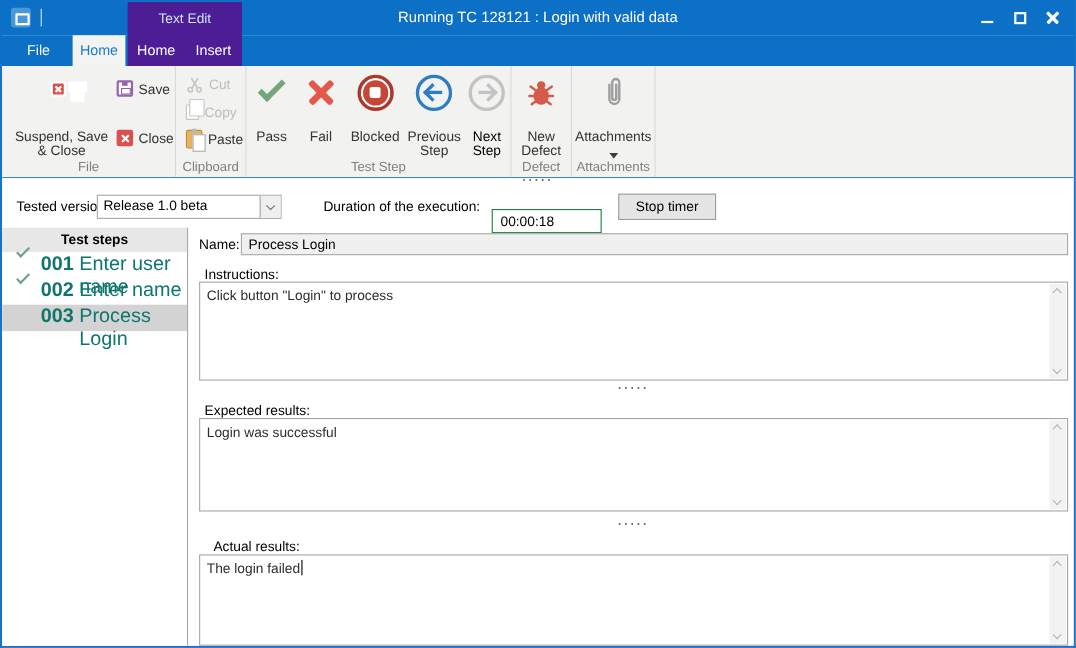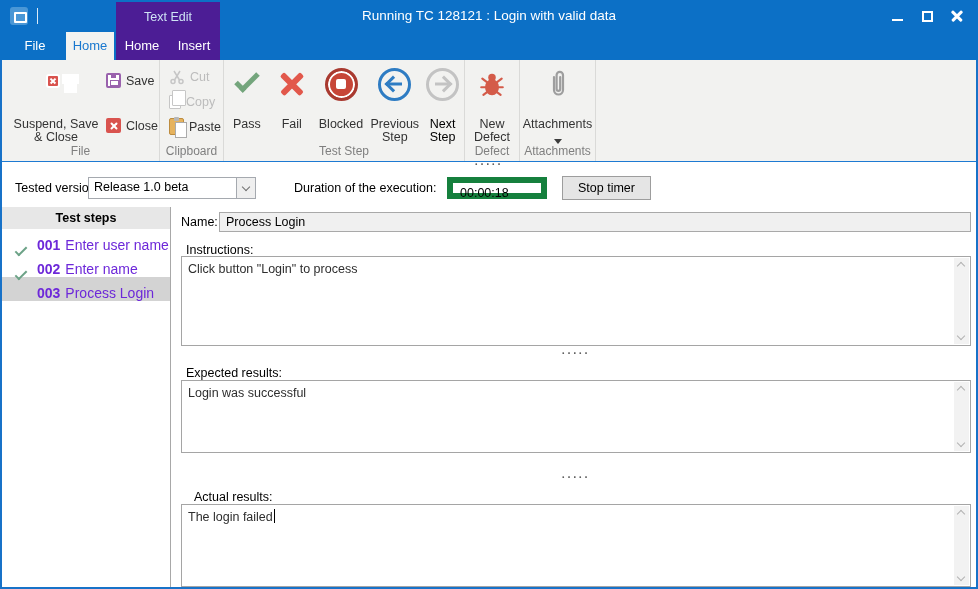--- a/index.html
+++ b/index.html
@@ -93,26 +93,26 @@
   .content { position:absolute; top:162px; left:0; right:0; bottom:0; background:#fff; }
   .dots { position:absolute; color:#5f5f5f; font-size:11px; font-weight:bold; letter-spacing:2px; line-height:8px; }
   .dots::before { content:"\00b7\00b7\00b7\00b7\00b7"; }
   .dots-top { top:-2px; left:0; right:0; text-align:center; }
   .lbl { position:absolute; font-size:12.5px; color:#000; }
   .combo { position:absolute; left:86px; top:15px; width:168px; height:22px; border:1px solid #a5a9af; background:#fff; display:flex; }
   .combo-text { flex:1; padding:2px 5px; font-size:12.5px; color:#000; white-space:nowrap; overflow:hidden; }
   .combo-btn { width:19px; border-left:1px solid #a5a9af; background:#efefef; display:flex; align-items:center; justify-content:center; }
   .chev { width:6px; height:6px; border-right:1.6px solid #6f6f6f; border-bottom:1.6px solid #6f6f6f; }
   .chev.down { transform:rotate(45deg); margin-top:-3px; }
-  .field { position:absolute; border:6px solid #15803d; background:#fff; font-size:12.5px; color:#000; padding:3px 7px; }
+  .field { position:absolute; border:1px solid #15803d; background:#fff; font-size:12.5px; color:#000; padding:3px 7px;margin-top:13px; }
   .pushbtn { position:absolute; background:#e5e5e5; border:1px solid #9d9d9d; font-size:12.5px; color:#000; text-align:center; line-height:22px; }
   
   .panel { position:absolute; top:45px; left:0; width:169px; bottom:0; background:#fff; border-right:1px solid #a8a8a8; }
   .panel-header { height:22px; line-height:22px; background:#e7e7e7; text-align:center; font-weight:bold; font-size:12.5px; color:#000; }
-  .step-row { height:24px; display:flex; align-items:flex-end; font-size:14px; color:#6d28d9; }
+  .step-row { height:24px; display:flex; align-items:flex-start; font-size:18px; color:#0f766e; }
   .step-row.selected { background:#d3d3d3; }
   .step-check { width:12px; height:6px; border-left:2.5px solid #6ca287; border-bottom:2.5px solid #6ca287; transform:rotate(-45deg); margin:-4px 10px 0 13px; flex:none; }
   .step-check.hidden { border-color:transparent; }
   .step-num { font-weight:bold; margin-right:5px; }
   
   .name-field { position:absolute; left:217px; top:50px; right:5px; height:20px; background:#f0f0f0; border:1px solid #a9a9a9; font-size:12.5px; color:#000; padding:2px 6px; }
   .tbox { position:absolute; left:179px; right:5px; border:1px solid #a5a5a5; background:#fff; }
   .tbox-text { position:absolute; top:4px; left:6px; right:22px; font-size:12.5px; color:#2e2e2e; line-height:16px; }
   .gutter { position:absolute; top:1px; bottom:1px; right:1px; width:15px; background:#f2f2f2; }
   .g-chev { position:absolute; left:4px; width:6px; height:6px; }
@@ -312,21 +312,21 @@
     <div class="tbox" style="top:94px; height:90px;">
       <div class="tbox-text">Click button "Login" to process</div>
       <div class="gutter">
         <span class="g-chev up"></span>
         <span class="g-chev dn"></span>
       </div>
     </div>
     <div class="dots dots-mid" style="top:187px;"></div>
 
     <div class="lbl" style="left:184px; top:204px;">Expected results:</div>
-    <div class="tbox" style="top:218px; height:73px;">
+    <div class="tbox" style="top:218px; height:85px;">
       <div class="tbox-text">Login was successful</div>
       <div class="gutter">
         <span class="g-chev up"></span>
         <span class="g-chev dn"></span>
       </div>
     </div>
     <div class="dots dots-mid" style="top:311px;"></div>
 
     <div class="lbl" style="left:192px; top:328px;">Actual results:</div>
     <div class="tbox" style="top:342px; bottom:0;">

